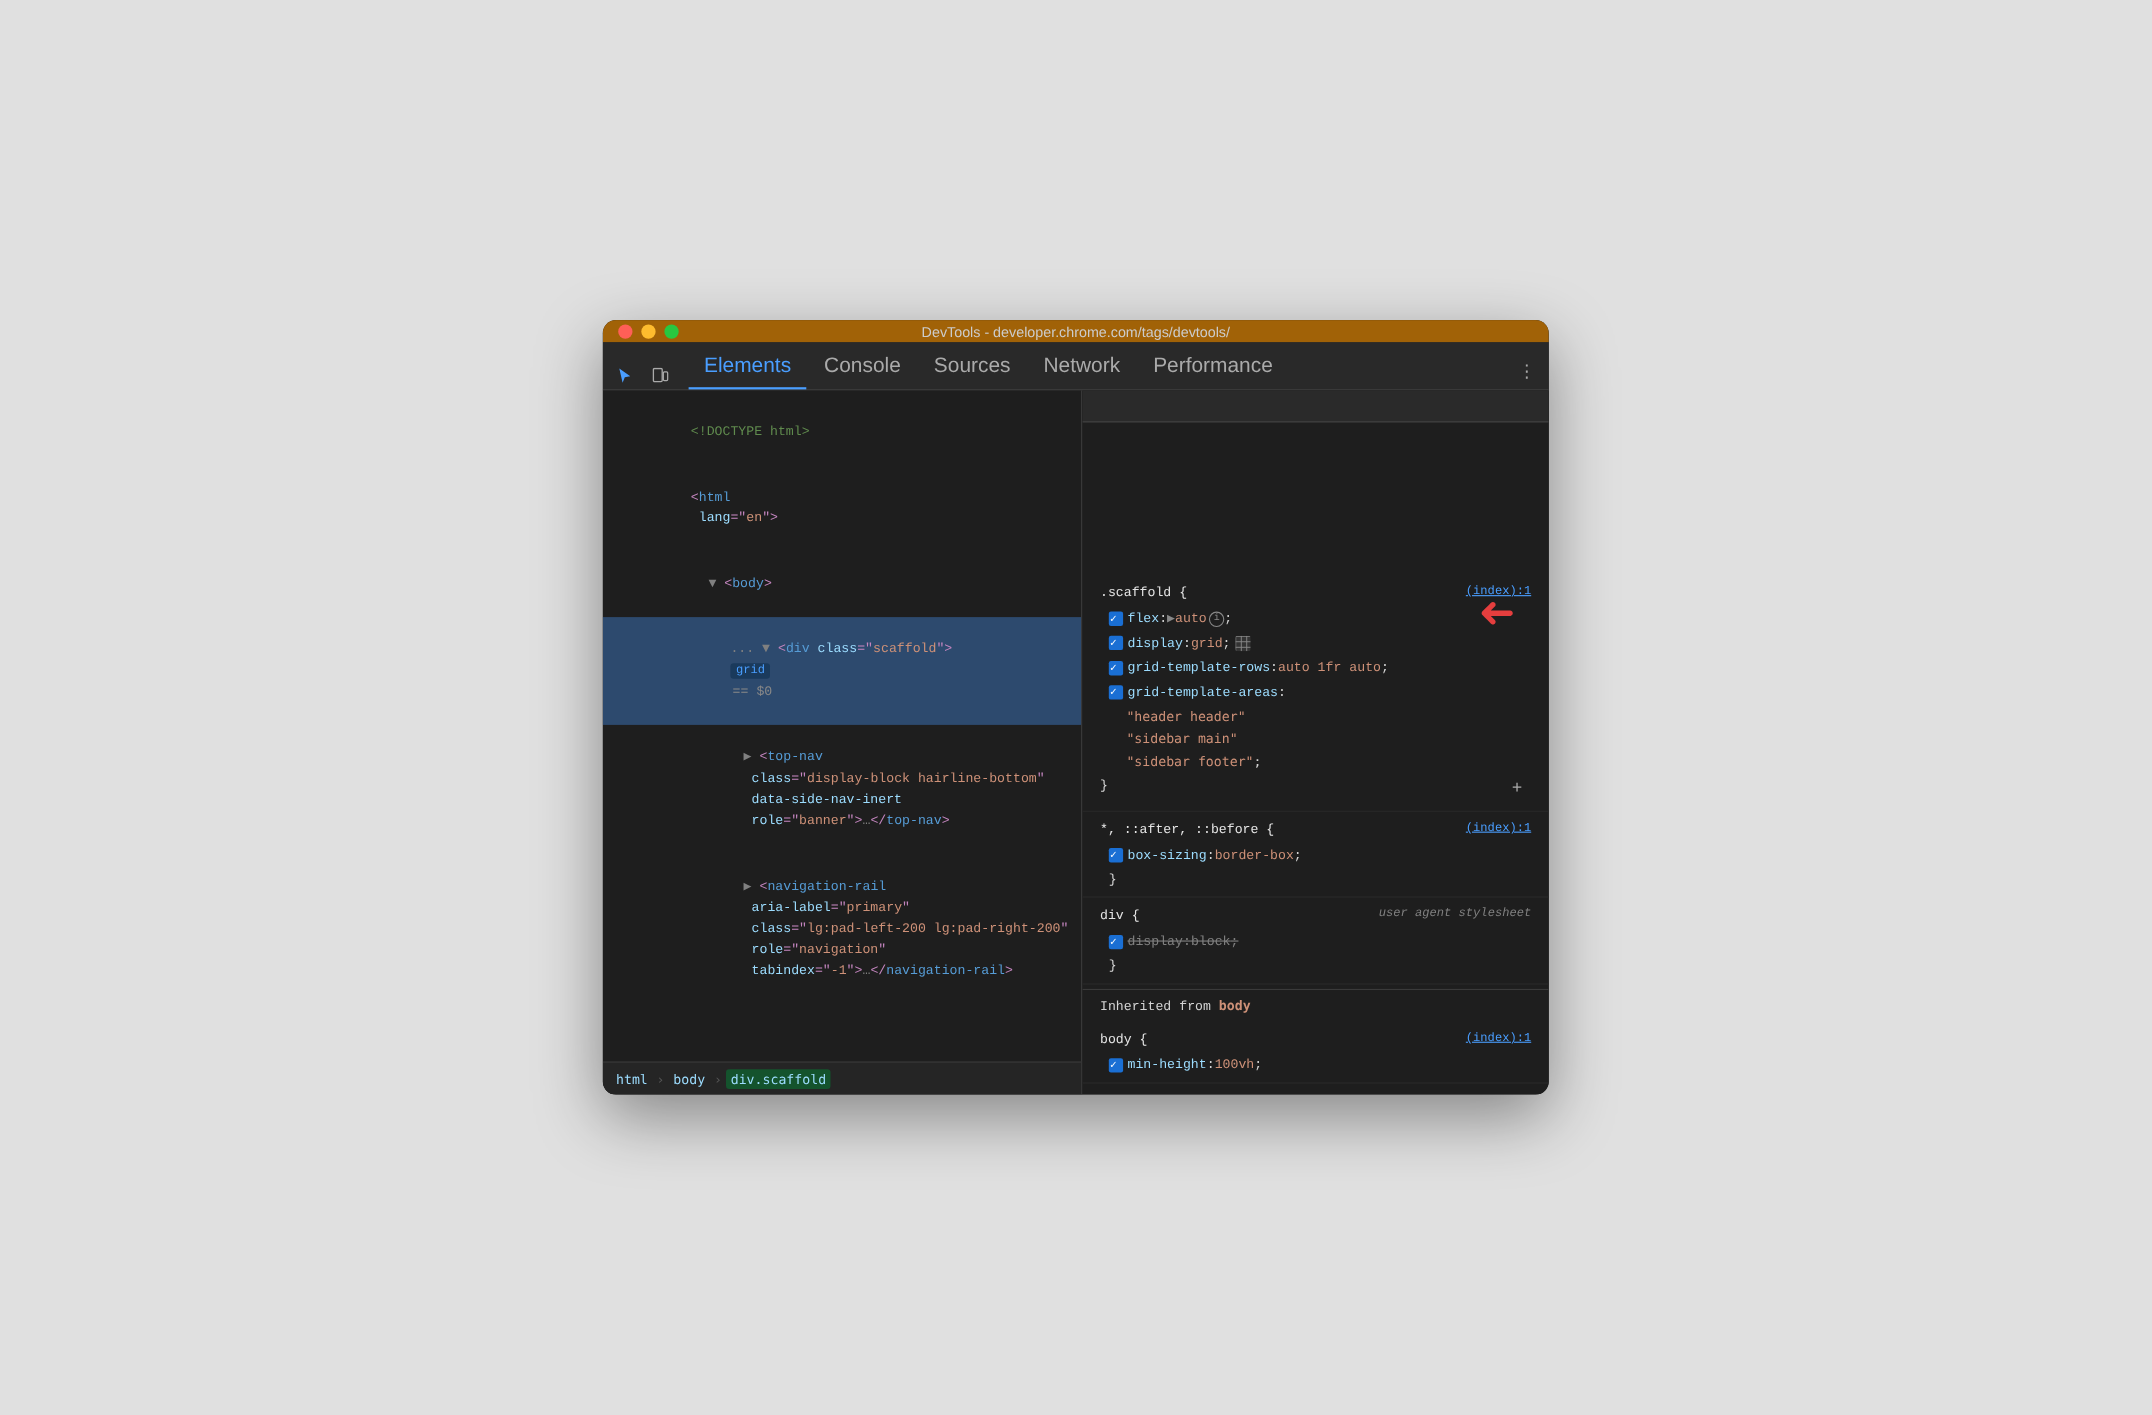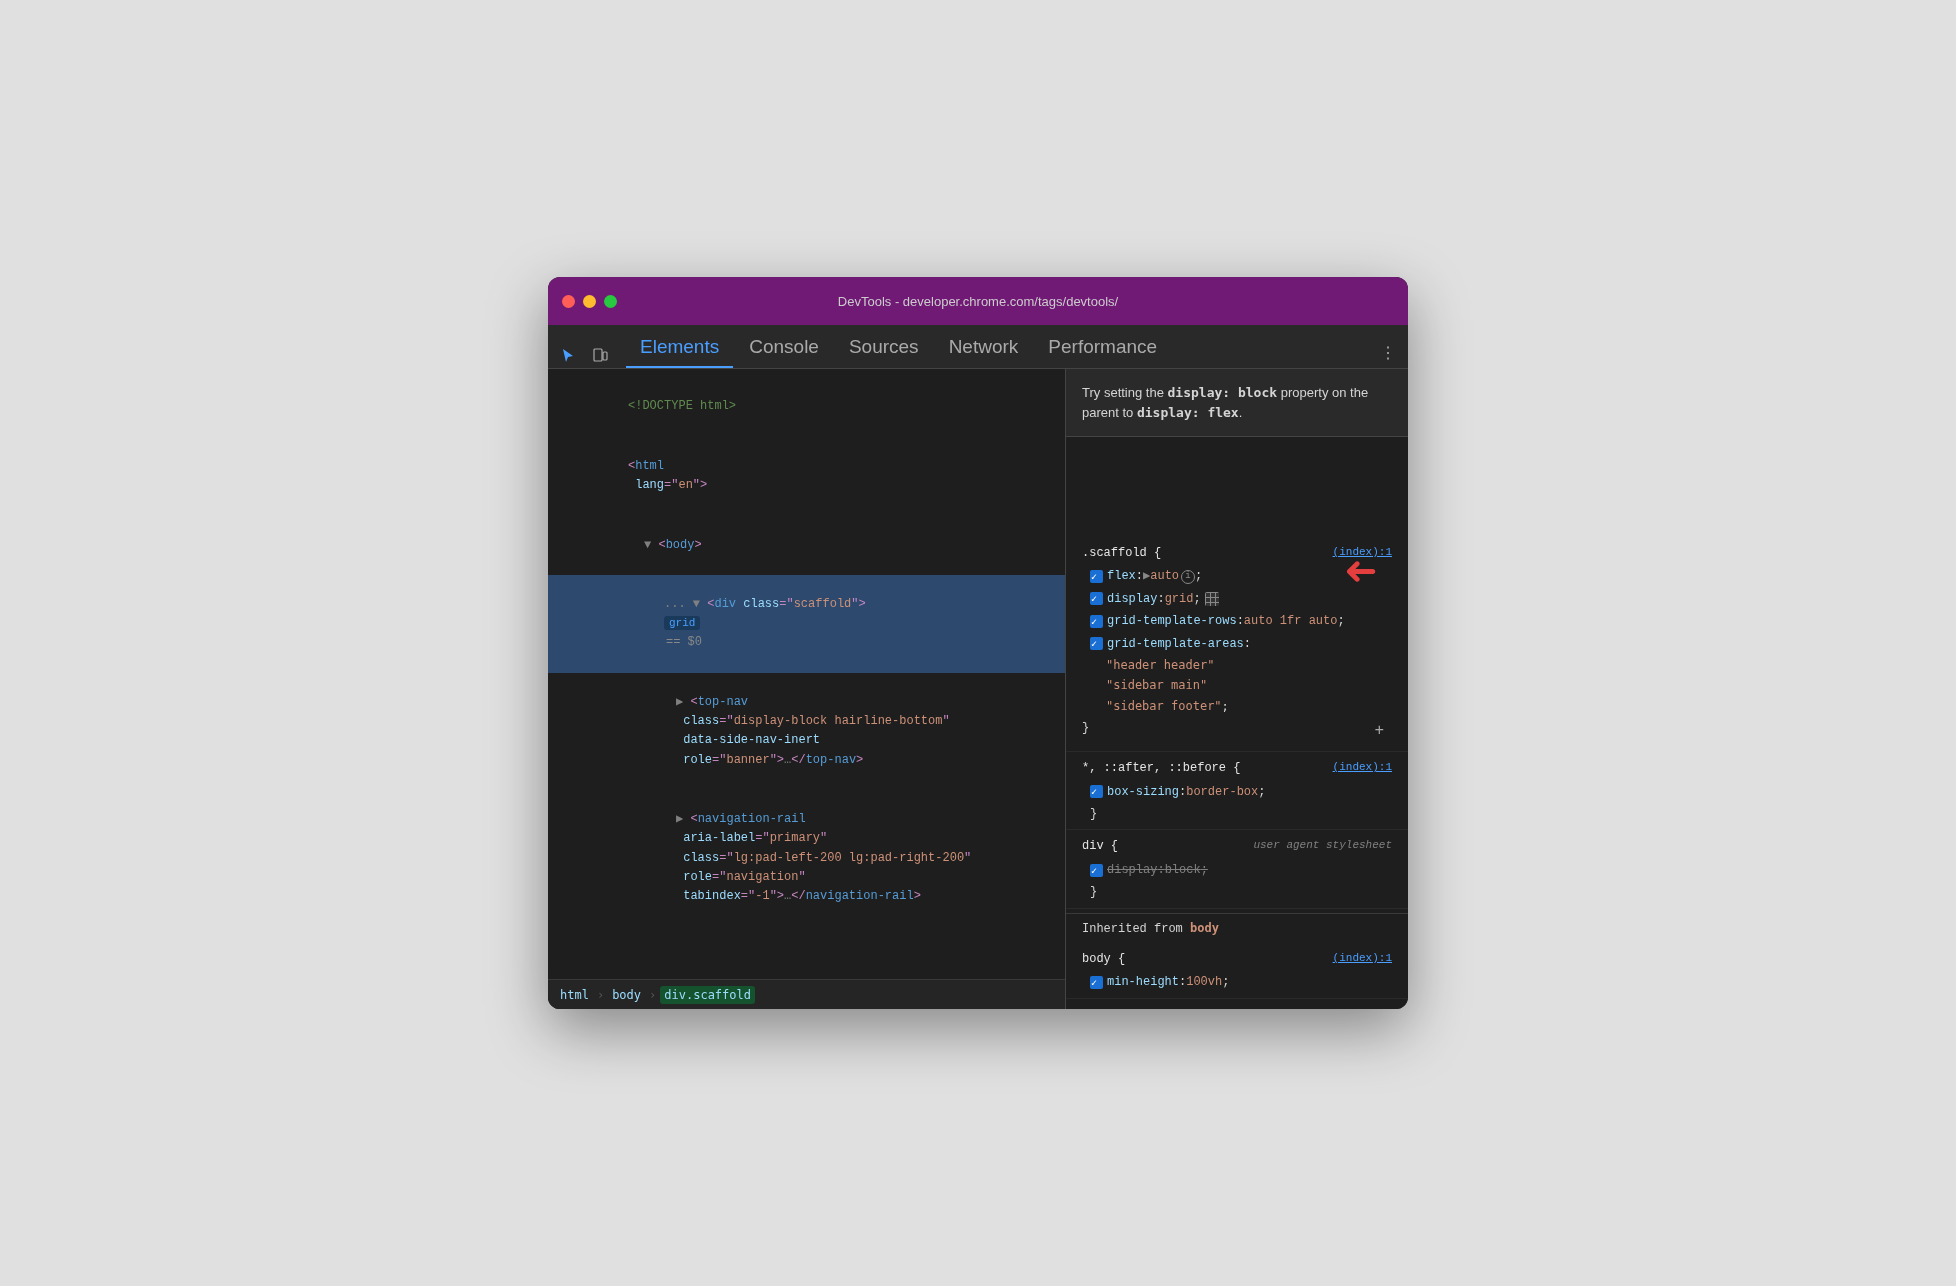--- a/index.html
+++ b/index.html
@@ -13,22 +13,22 @@
     }
     .window {
       width: 860px;
       border-radius: 12px;
       box-shadow: 0 20px 60px rgba(0,0,0,0.4);
       overflow: hidden;
       background: #1e1e1e;
     }
     
     .titlebar {
-      background: #701a75;
-      height: 48px;
+      background: #a16207;
+      height: 20px;
       display: flex;
       align-items: center;
       padding: 0 14px;
       position: relative;
     }
     .traffic-lights {
       display: flex;
       gap: 8px;
       align-items: center;
     }
@@ -104,21 +104,21 @@
       cursor: pointer;
       font-size: 16px;
     }
     
     .main-content {
       display: flex;
       height: 640px;
     }
     
     .left-panel {
-      width: 518px;
+      width: 436px;
       background: #1e1e1e;
       overflow: hidden;
       position: relative;
       border-right: 1px solid #444;
       display: flex;
       flex-direction: column;
     }
     .html-tree {
       padding: 8px 0;
       font-family: 'Menlo', 'Monaco', 'Courier New', monospace;
@@ -403,23 +403,20 @@
         <span class="bc-sep">›</span>
         <span class="bc-item">body</span>
         <span class="bc-sep">›</span>
         <span class="bc-item active">div.scaffold</span>
       </div>
     </div>
 
     <div class="right-panel">
 
       <div class="tooltip-popup">
-        <p>
-          Try setting the <span class="bold code-inline">display: block</span> property on the parent to <span class="bold code-inline">display: flex</span>.
-        </p>
       </div>
 
       <div class="red-arrow">➜</div>
 
       <div class="styles-panel">
 
         <div class="style-rule">
           <div style="padding: 2px 8px;">
             <span class="style-selector">.scaffold {</span>
             <span class="style-source">(index):1</span>

